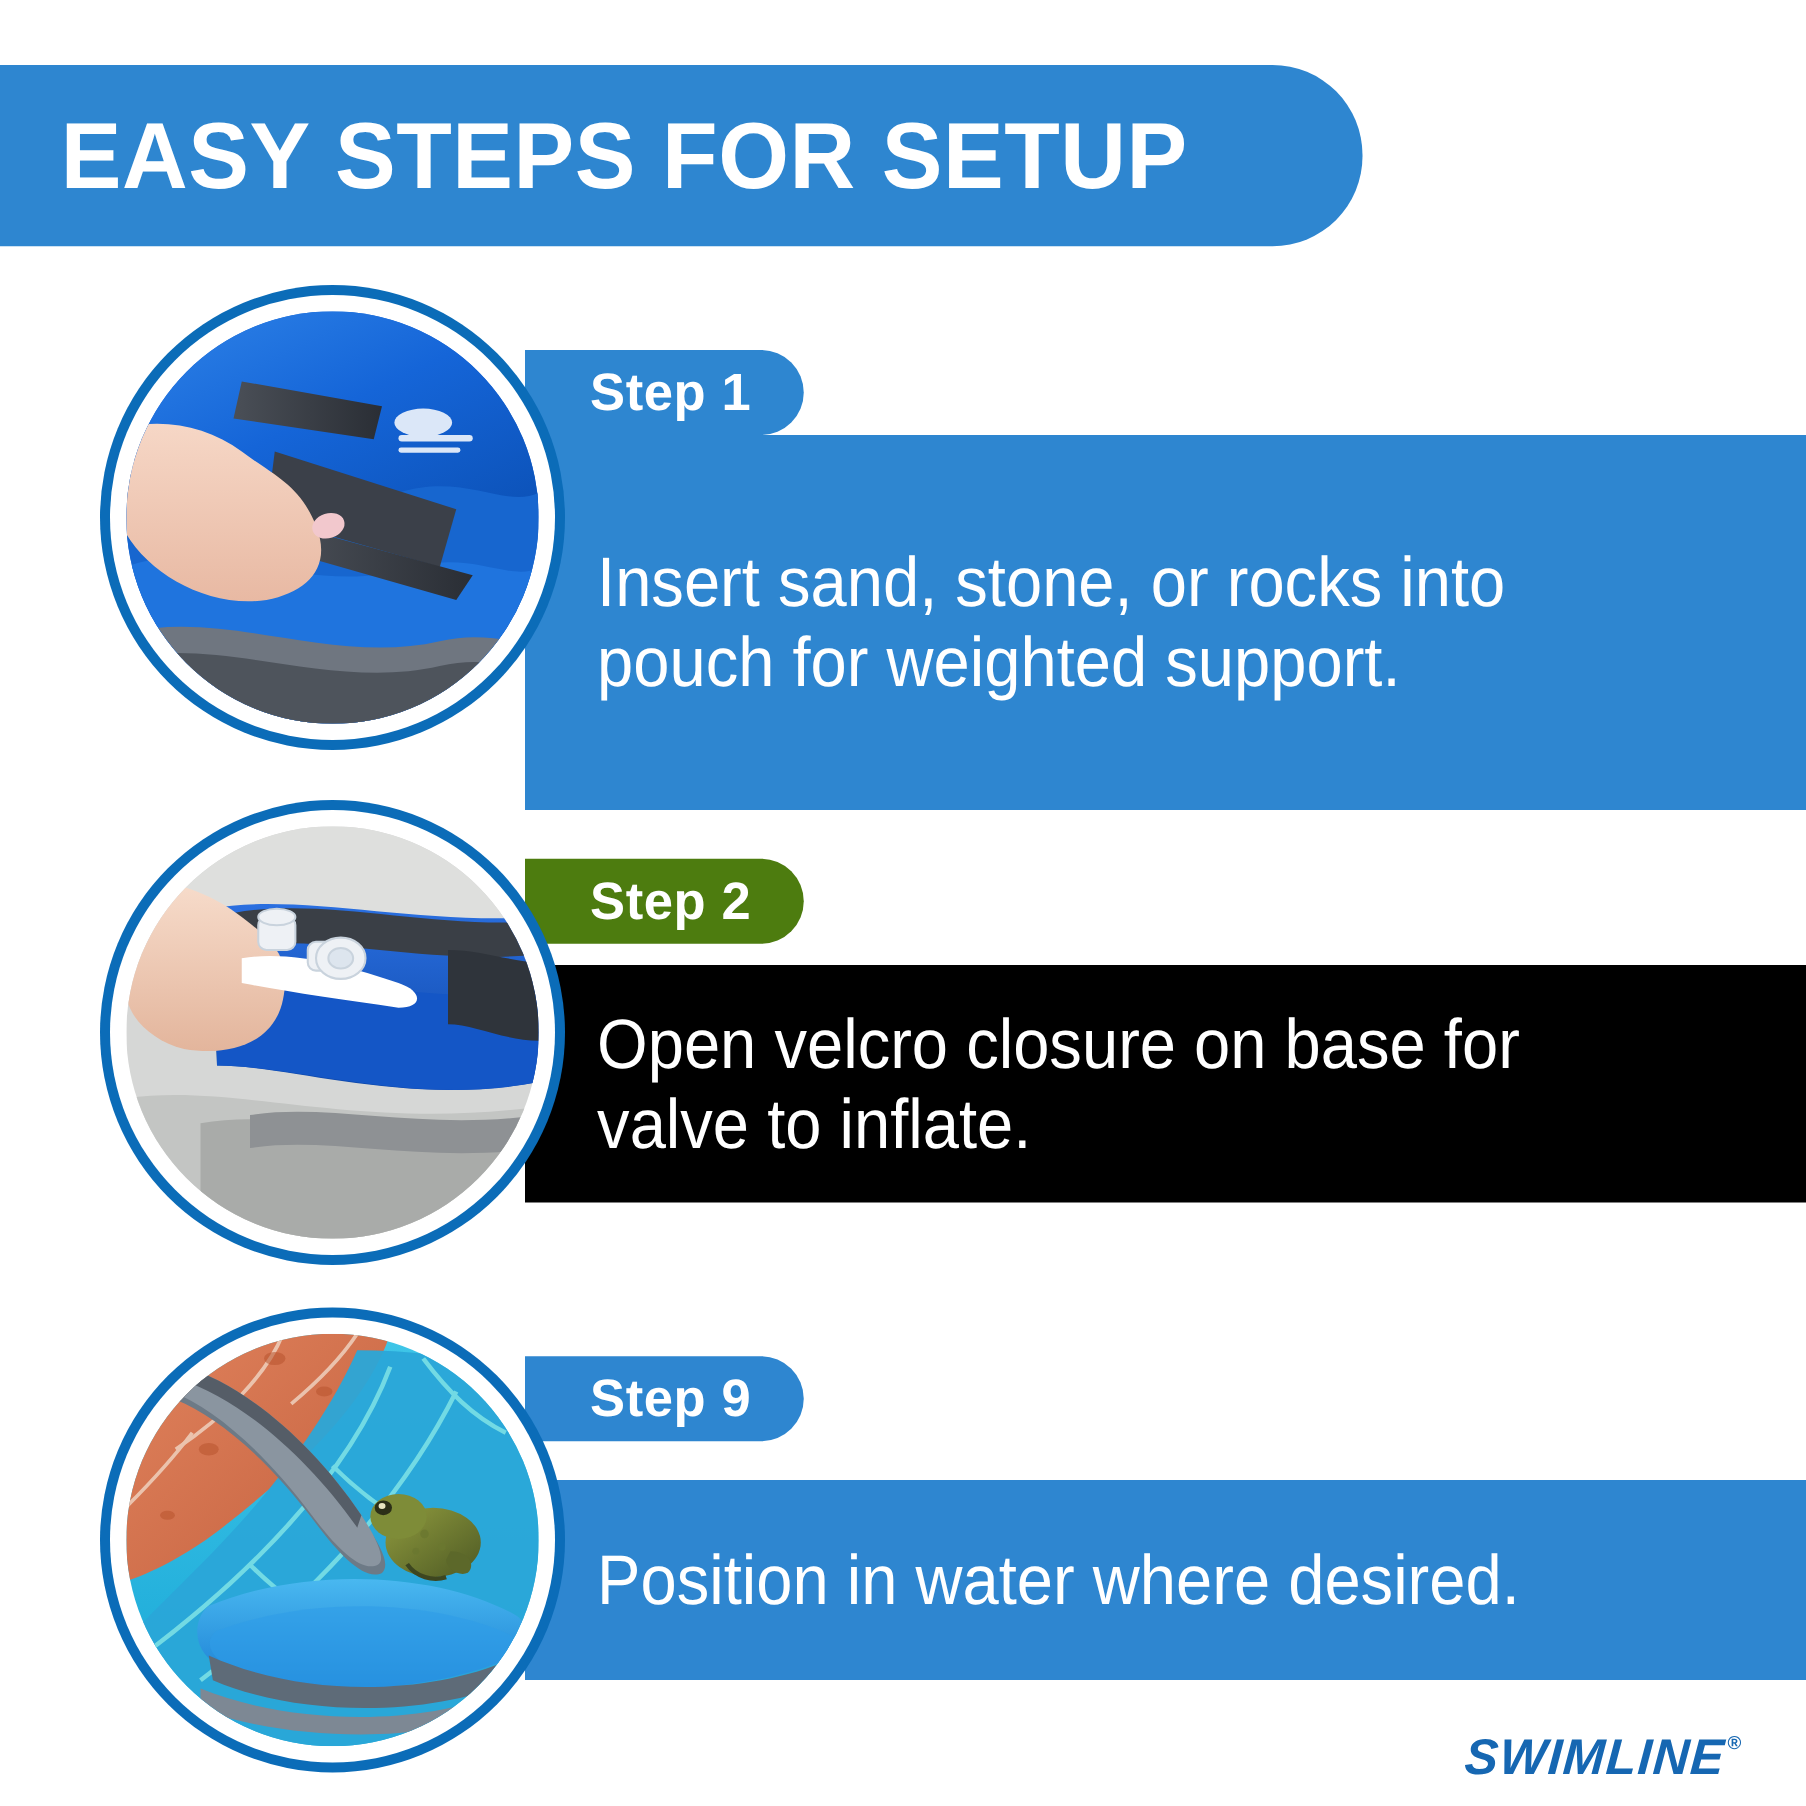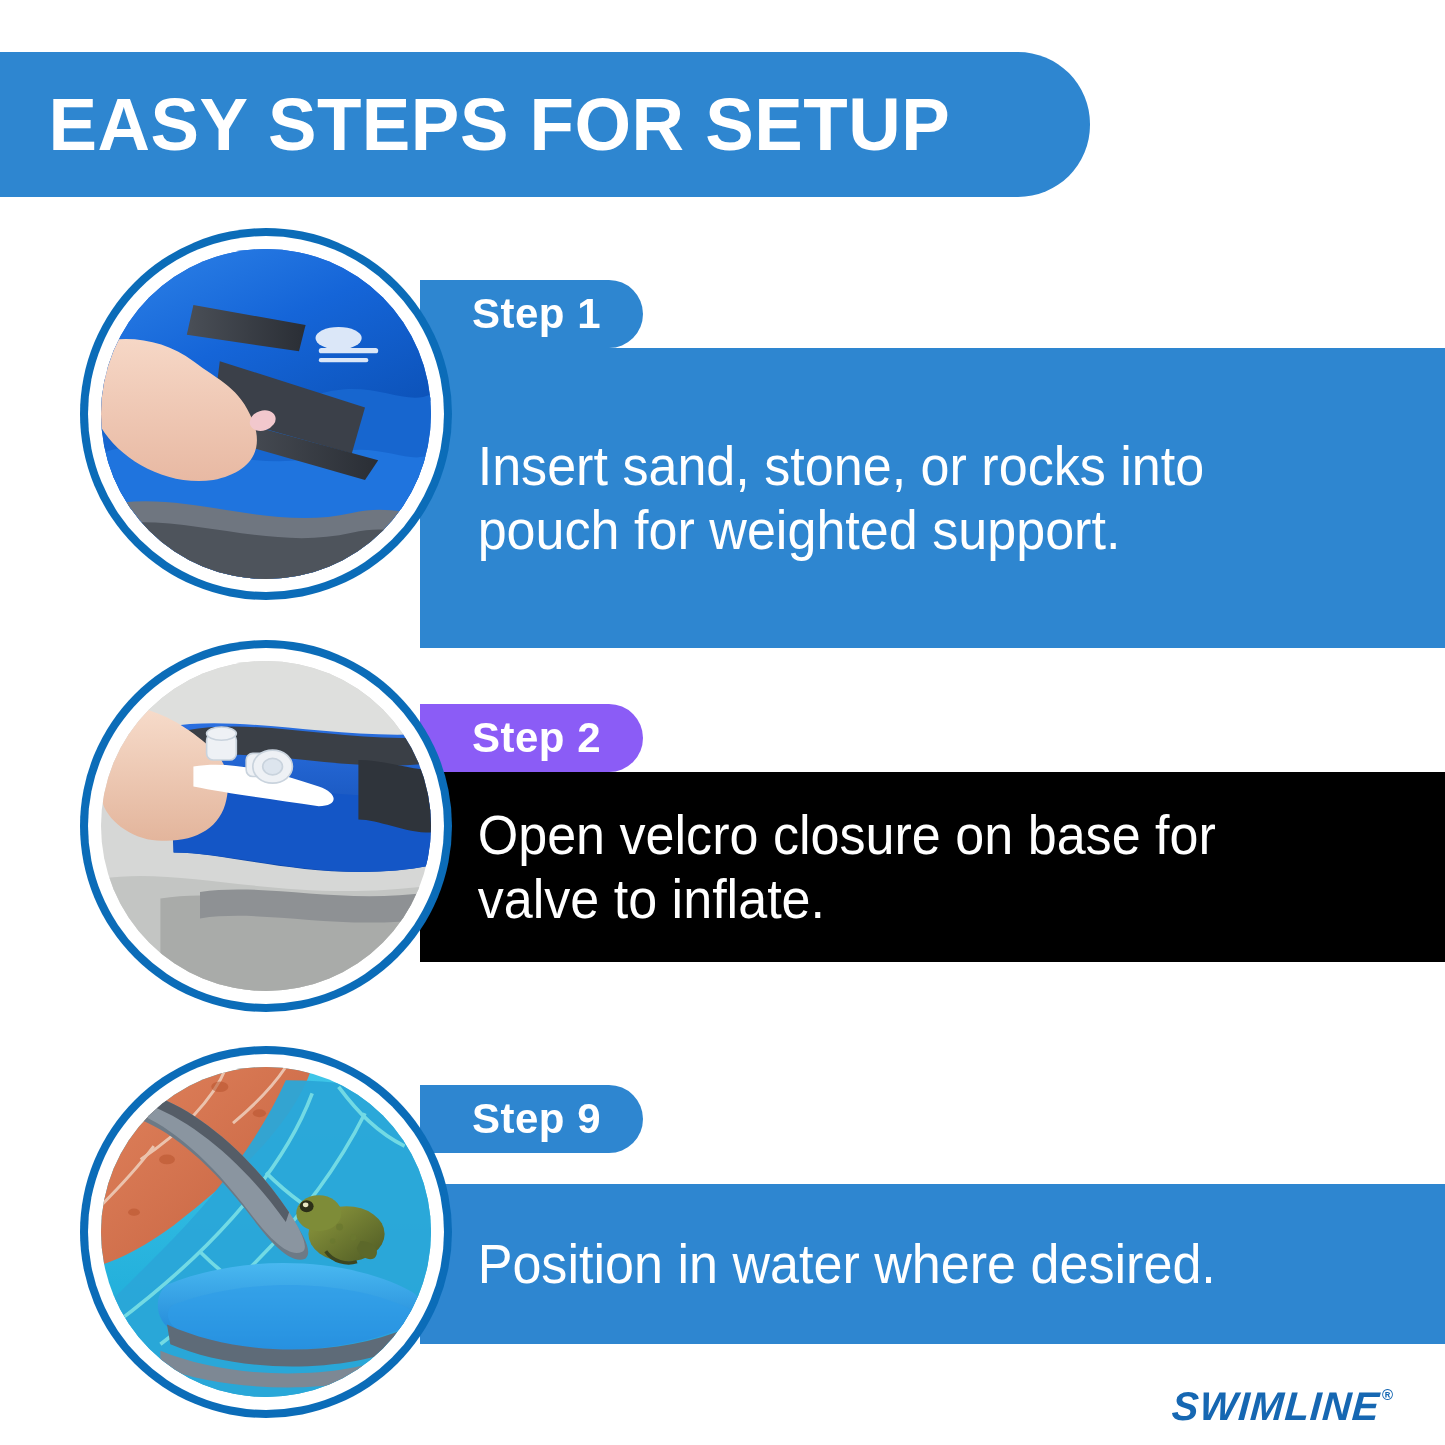--- a/index.html
+++ b/index.html
@@ -178,21 +178,21 @@
             <rect x="66" y="33" width="15" height="1.3" rx="0.6"></rect>
           </g>
         </svg>
       </div>
     </div>
   </div>
 </div>
 
 <div class="step-row" style="top:0;">
 
-  <div class="badge" style="top: 704px; background: #8b5cf6;">
+  <div class="badge" style="top: 687px; background: #4d7c0f;">
     <span class="badge-label">Step 2</span>
   </div>
 
   <div class="text-bar" style="top: 772px; height: 190px; background: #000000;">
     <div class="body-text">Open velcro closure on base for valve to inflate.</div>
   </div>
 
   <div class="photo-circle" style="top: 640px; background: rgb(11, 108, 184);">
     <div class="photo-inner-white">
       <div class="photo">

